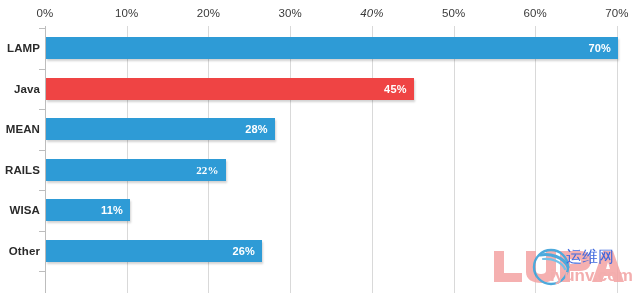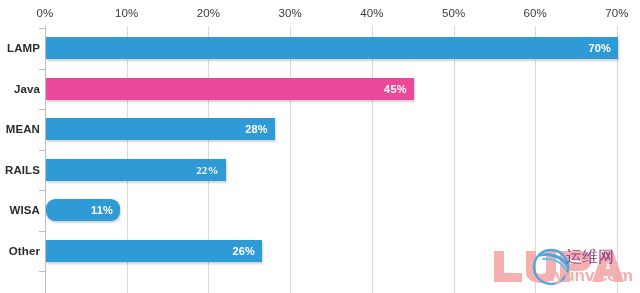--- a/index.html
+++ b/index.html
@@ -127,21 +127,21 @@
     width: 148px;
     height: 52px;
     opacity: 0.85;
     pointer-events: none;
   }
   #watermark .wm-cn {
     position: absolute;
     left: 78px;
     top: 8px;
     font-size: 16px;
-    color: #701a75;
+    color: #1d4ed8;
     font-family: "DejaVu Sans", sans-serif;
     letter-spacing: 0px;
     white-space: nowrap;
   }
   #watermark .wm-url {
     position: absolute;
     left: 62px;
     top: 27px;
     font-size: 17px;
     font-weight: bold;
@@ -153,21 +153,21 @@
 </head>
 <body>
 
 <div id="chart-root">
 
   <div id="x-axis-labels">
       <span class="x-tick-label" style="left: 45px;">0%</span>
       <span class="x-tick-label" style="left: 126.714px;">10%</span>
       <span class="x-tick-label" style="left: 208.429px;">20%</span>
       <span class="x-tick-label" style="left: 290.143px;">30%</span>
-      <span class="x-tick-label" style="left: 371.857px;">40%</span>
+      <span class="x-tick-label" style="left: 371.857px; font-style: italic;">40%</span>
       <span class="x-tick-label" style="left: 453.571px;">50%</span>
       <span class="x-tick-label" style="left: 535.286px;">60%</span>
       <span class="x-tick-label" style="left: 617px;">70%</span>
     </div>
 
   <div id="plot-area">
       <div class="gridline axis-line" style="left: 0px; background: rgb(189, 189, 189);"></div>
       <div class="gridline" style="left: 81.7143px; background: rgb(217, 217, 217);"></div>
       <div class="gridline" style="left: 163.429px; background: rgb(217, 217, 217);"></div>
       <div class="gridline" style="left: 245.143px; background: rgb(217, 217, 217);"></div>
@@ -179,42 +179,42 @@
 
   <div id="rows">
       <div class="row" style="top: 2px;">
         <span class="cat-label">LAMP</span>
         <div class="bar" style="width: 572px; background: rgb(46, 155, 214);">
           <span class="bar-value" style="color: rgb(255, 255, 255);">70%</span>
         </div>
       </div>
       <div class="row" style="top: 42.5px;">
         <span class="cat-label">Java</span>
-        <div class="bar" style="width: 367.714px; background: #ec4899; padding-left: 7px;">
+        <div class="bar" style="width: 367.714px; background: #ef4444; padding-left: 7px;">
           <span class="bar-value" style="color: rgb(255, 255, 255);">45%</span>
         </div>
       </div>
       <div class="y-tick" style="top: 42.5px; background: rgb(189, 189, 189);"></div>
       <div class="row" style="top: 83px;">
         <span class="cat-label">MEAN</span>
         <div class="bar" style="width: 228.8px; background: rgb(46, 155, 214);">
           <span class="bar-value" style="color: rgb(255, 255, 255);">28%</span>
         </div>
       </div>
       <div class="y-tick" style="top: 83px; background: rgb(189, 189, 189);"></div>
       <div class="row" style="top: 123.5px;">
         <span class="cat-label">RAILS</span>
         <div class="bar" style="width: 179.771px; background: rgb(46, 155, 214); font-family: Liberation Serif, serif;">
           <span class="bar-value" style="color: rgb(255, 255, 255);">22%</span>
         </div>
       </div>
       <div class="y-tick" style="top: 123.5px; background: rgb(189, 189, 189);"></div>
       <div class="row" style="top: 164px;">
         <span class="cat-label">WISA</span>
-        <div class="bar" style="width: 74px; background: rgb(46, 155, 214); border-radius: 9px;">
+        <div class="bar" style="width: 84px; background: rgb(46, 155, 214);">
           <span class="bar-value" style="color: rgb(255, 255, 255);">11%</span>
         </div>
       </div>
       <div class="y-tick" style="top: 164px; background: rgb(189, 189, 189);"></div>
       <div class="row" style="top: 204.5px;">
         <span class="cat-label">Other</span>
         <div class="bar" style="width: 216px; background: rgb(46, 155, 214);">
           <span class="bar-value" style="color: rgb(255, 255, 255);">26%</span>
         </div>
       </div>

